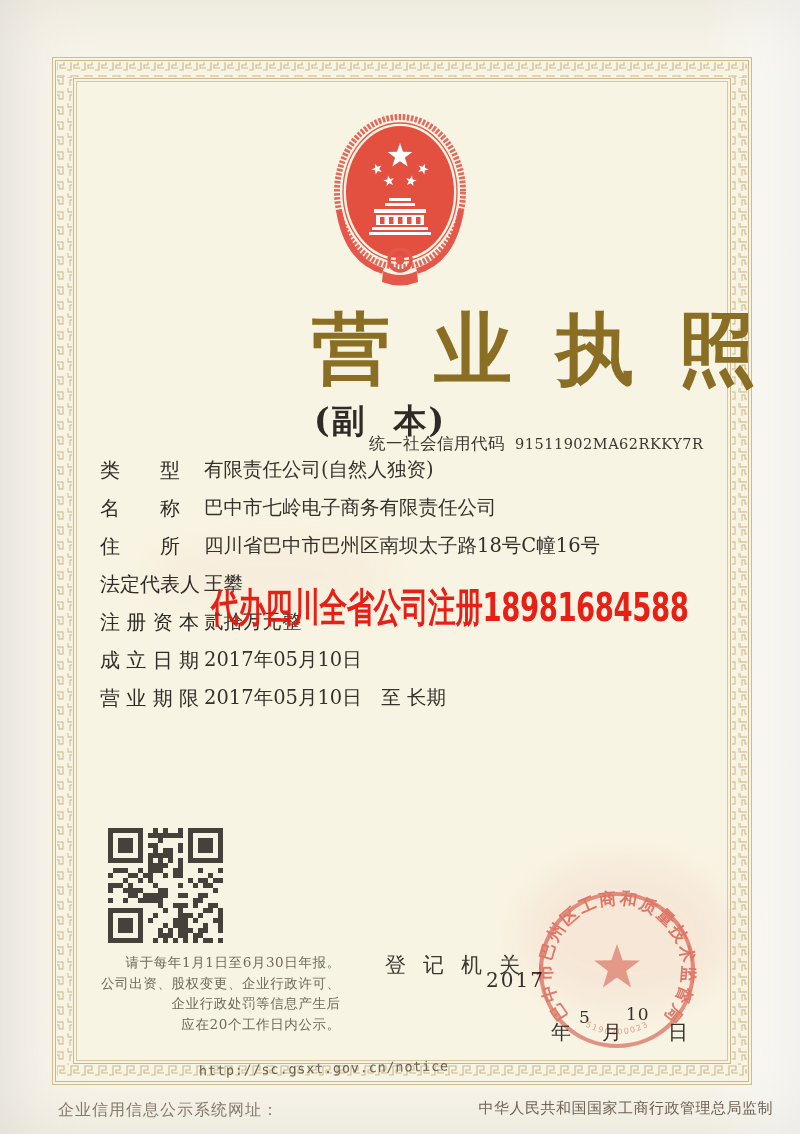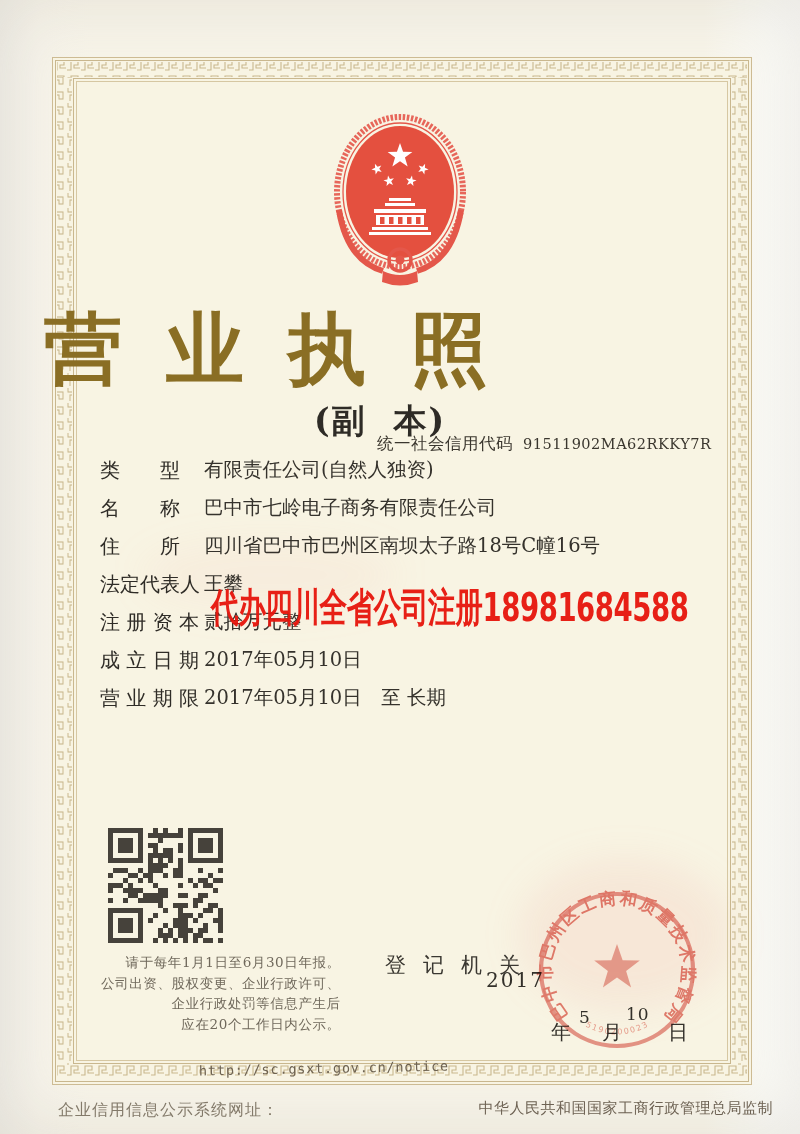--- a/index.html
+++ b/index.html
@@ -11,29 +11,29 @@
   }
   .paper{position:absolute;left:53px;top:58px;width:698px;height:1026px;background:#f8f4e3;}
   .frame{position:absolute;left:52px;top:57px;}
   .bleed{position:absolute;border-radius:50%;filter:blur(18px);pointer-events:none;}
   .bleed1{left:520px;top:860px;width:210px;height:150px;background:rgba(238,150,140,.13);}
   .bleed2{left:140px;top:540px;width:260px;height:70px;background:rgba(238,160,150,.08);}
 
   .emblem{position:absolute;left:333px;top:112px;width:134px;height:178px;}
 
   .title{
-    position:absolute;left:0;top:298px;width:800px;text-align:left;
+    position:absolute;left:0;top:298px;width:800px;text-align:right;
     font-size:78px;font-weight:bold;color:#8a6e24;
     letter-spacing:44px;text-indent:44px;white-space:nowrap;
   }
   .subtitle{
     position:absolute;left:0;top:399px;width:760px;text-align:center;
     font-size:33px;font-weight:bold;color:#2e2b26;white-space:pre;letter-spacing:2px;
   }
-  .code-line{position:absolute;left:377px;top:433px;white-space:nowrap;color:#3a362e;}
+  .code-line{position:absolute;left:369px;top:433px;white-space:nowrap;color:#3a362e;}
   .code-line .lab{font-size:16.5px;letter-spacing:.5px;}
   .code-line .val{font-size:14.5px;letter-spacing:.5px;margin-left:10px;}
 
   .fields{position:absolute;left:100px;top:457px;width:586px;}
   .row{display:flex;align-items:flex-start;min-height:22px;margin-bottom:11px;}
   .row .lbl{flex:none;width:97px;font-size:20px;color:#2f2c27;white-space:pre;}
   .row .val{font-size:19.5px;color:#35322c;margin-left:7px;line-height:25px;white-space:pre-wrap;}
   .row.scope .val{width:478px;}
 
   .watermark{

